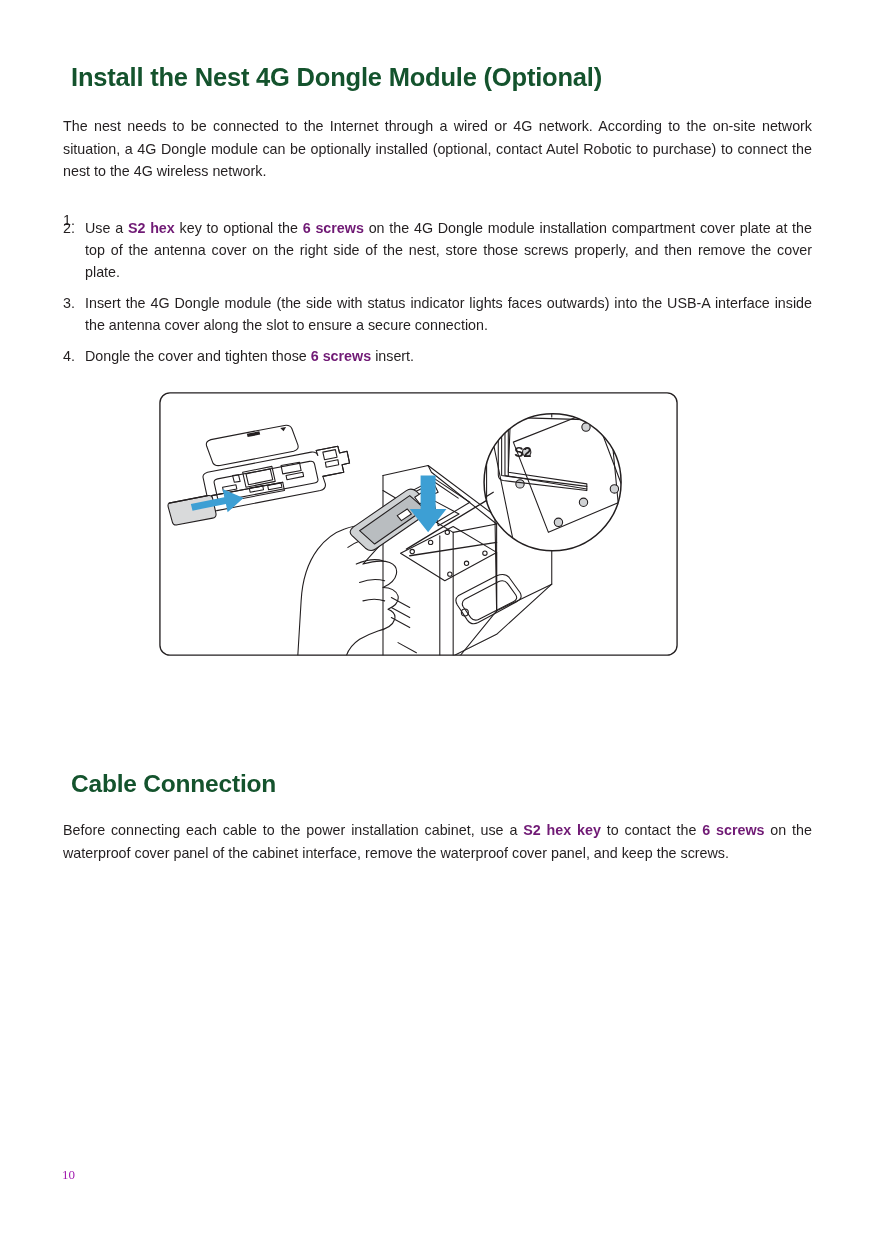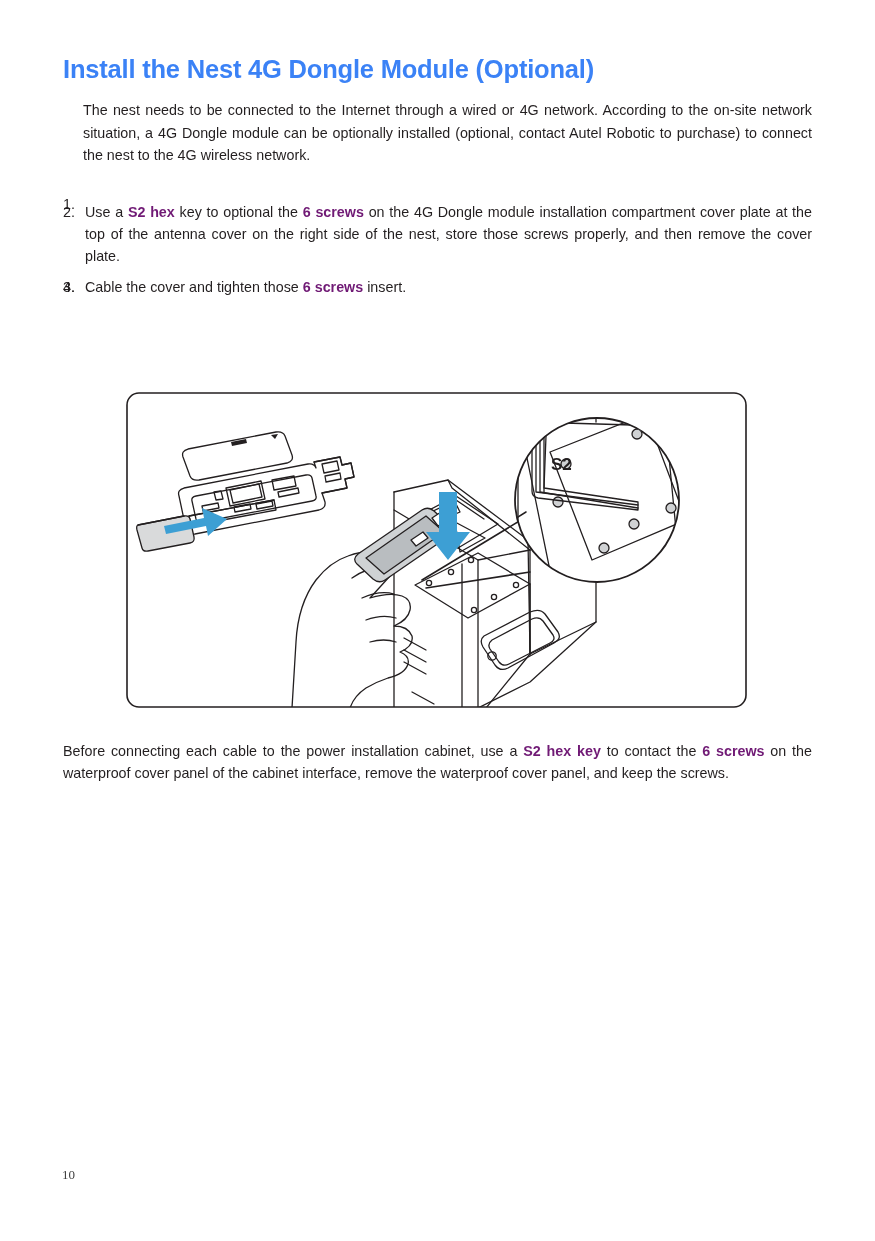--- a/index.html
+++ b/index.html
@@ -28,38 +28,38 @@
     top: 0;
     width: 749px;
   }
 
   
   h1.section-heading {
     font-size: 25.5px;
     font-weight: bold;
     line-height: 1.15;
     letter-spacing: -0.2px;
-    color: #3b82f6;
-    margin: 0;
+    color: #14532d;
+    margin: 8px;
     padding: 0;
   }
   .heading-1-wrap { padding-top: 55px; }
   .heading-2-wrap { padding-top: 35px; }
   h1.section-heading.sub { font-size: 24.5px; }
 
   
   p.body-text {
     font-size: 14.3px;
     line-height: 22.4px;
     color: #231f20;
     margin: 0;
     text-align: justify;
     text-justify: inter-word;
   }
-  .intro-wrap { padding-top: 15px; margin-left: 20px; }
+  .intro-wrap { padding-top: 15px; }
   .cable-para-wrap { padding-top: 13px; }
 
   b, strong { font-weight: bold; color: #701a75; }
 
   
   ol.steps {
     margin: 0;
     padding: 0;
     list-style: none;
     padding-top: 26px;
@@ -82,35 +82,35 @@
     width: 22px;
     text-align: left;
     font-size: 14.3px;
     line-height: 22.4px;
   }
   ol.steps > li.no-justify { text-align: left; }
 
   
   .figure {
     position: absolute;
-    left: 126px;
+    left: 108px;
     top: 392px;
     width: 621px;
-    height: 316px;
+    height: 264px;
   }
   .figure svg { display: block; width: 100%; height: 100%; }
 
   
   .page-number {
     position: absolute;
     left: 62px;
     top: 1167px;
     font-size: 13px;
     line-height: 16px;
-    color: #404040;
+    color: #a21caf;
     font-family: "Liberation Serif", serif;
   }
 </style>
 </head>
 <body>
 
 <div class="page">
 
   <div class="content">
 
@@ -118,22 +118,22 @@
       <h1 class="section-heading">Install the Nest 4G Dongle Module (Optional)</h1>
     </div>
 
     <div class="intro-wrap">
       <p class="body-text">The nest needs to be connected to the Internet through a wired or 4G network. According to the on-site network situation, a 4G Dongle module can be optionally installed (optional, contact Autel Robotic to purchase) to connect the nest to the 4G wireless network.</p>
     </div>
 
     <ol class="steps" id="steps-list">
         <li class="no-justify"><span class="marker">1.</span></li>
         <li><span class="marker">2.</span><span><span>Use a </span><b>S2 hex</b><span> key to optional the </span><b>6 screws</b><span> on the 4G Dongle module installation compartment cover plate at the top of the antenna cover on the right side of the nest, store those screws properly, and then remove the cover plate.</span></span></li>
-        <li><span class="marker">3.</span></li>
-        <li class="no-justify"><span class="marker">4.</span><span><span>Cable the cover and tighten those </span><b>6 screws</b><span> insert.</span></span></li>
+        <li><span class="marker">3.</span><span><span>Insert the 4G Dongle module (the side with status indicator lights faces outwards) into the USB-A interface inside the antenna cover along the slot to ensure a secure connection.</span></span></li>
+        <li class="no-justify"><span class="marker">4.</span><span><span>Dongle the cover and tighten those </span><b>6 screws</b><span> insert.</span></span></li>
       </ol>
 
   </div>
 
   <div class="figure">
     <svg viewBox="0 0 621 316" xmlns="http://www.w3.org/2000/svg">
       <defs>
         <clipPath id="boxclip">
           <rect x="1" y="1" width="619" height="314" rx="12" ry="12"></rect>
         </clipPath>
@@ -278,20 +278,23 @@
           </g>
 
           <text x="425" y="78" font-family="Liberation Sans, sans-serif" font-size="17" font-weight="bold" fill="#231f20" stroke="none">S2</text>
         </g>
 
       </g>
     </svg>
   </div>
 
   <div class="content" style="top:727px;">
+    <div class="heading-2-wrap">
+      <h1 class="section-heading sub">Cable Connection</h1>
+    </div>
     <div class="cable-para-wrap">
       <p class="body-text" id="cable-paragraph"><span>Before connecting each cable to the power installation cabinet, use a </span><b>S2 hex key</b><span> to contact the </span><b>6 screws</b><span> on the waterproof cover panel of the cabinet interface, remove the waterproof cover panel, and keep the screws.</span></p>
     </div>
   </div>
 
   <div class="page-number">10</div>
 
 </div>
 
 </body></html>

